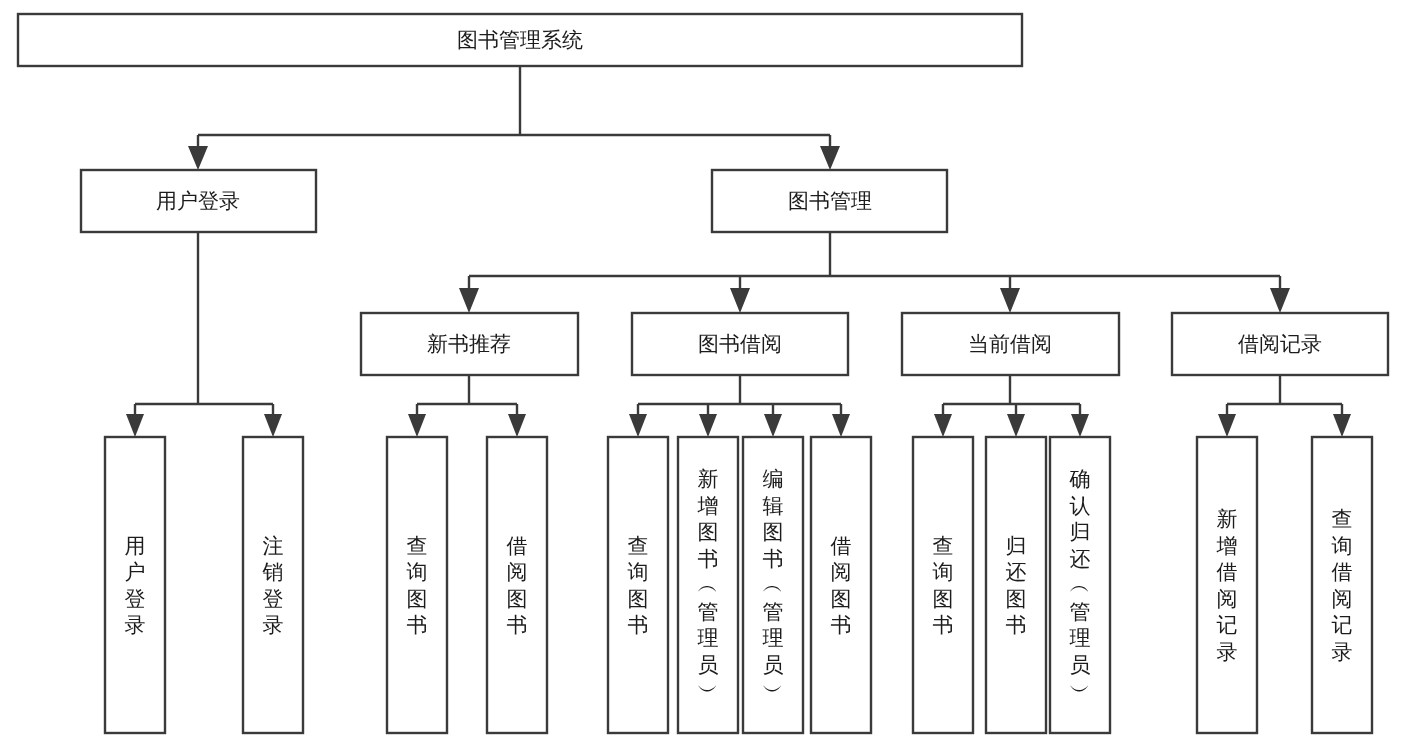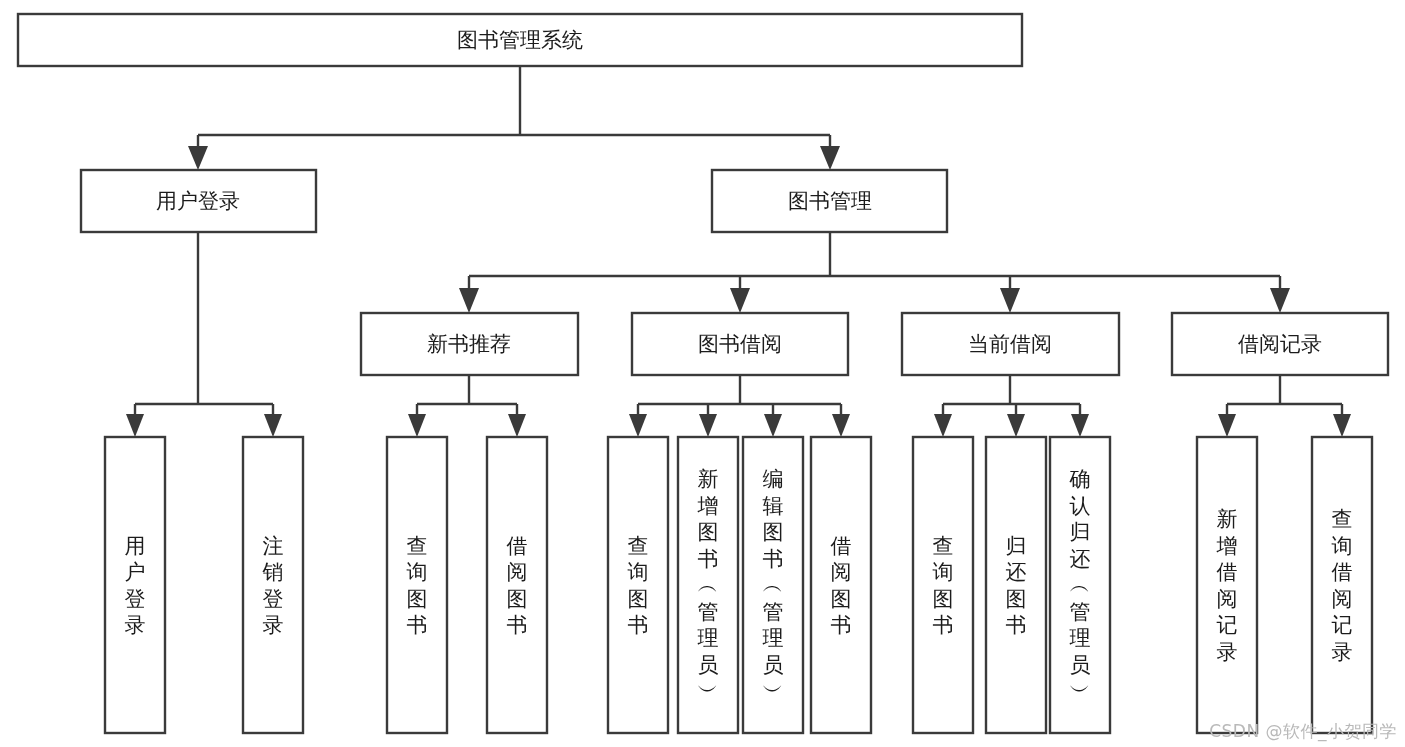--- a/index.html
+++ b/index.html
@@ -217,14 +217,13 @@
           <rect class="node-box" x="1197" y="437" width="60" height="296"></rect>
           <text class="node-label-v" x="1227" y="526.17"><tspan x="1227" dy="0">新</tspan><tspan x="1227" dy="26.5">增</tspan><tspan x="1227" dy="26.5">借</tspan><tspan x="1227" dy="26.5">阅</tspan><tspan x="1227" dy="26.5">记</tspan><tspan x="1227" dy="26.5">录</tspan></text>
         </g>
         <g>
           <rect class="node-box" x="1312" y="437" width="60" height="296"></rect>
           <text class="node-label-v" x="1342" y="526.17"><tspan x="1342" dy="0">查</tspan><tspan x="1342" dy="26.5">询</tspan><tspan x="1342" dy="26.5">借</tspan><tspan x="1342" dy="26.5">阅</tspan><tspan x="1342" dy="26.5">记</tspan><tspan x="1342" dy="26.5">录</tspan></text>
         </g>
       </g>
   </svg>
 
-  <div class="watermark">CSDN @软件_小贺同学</div>
 </div>
 
 </body></html>

